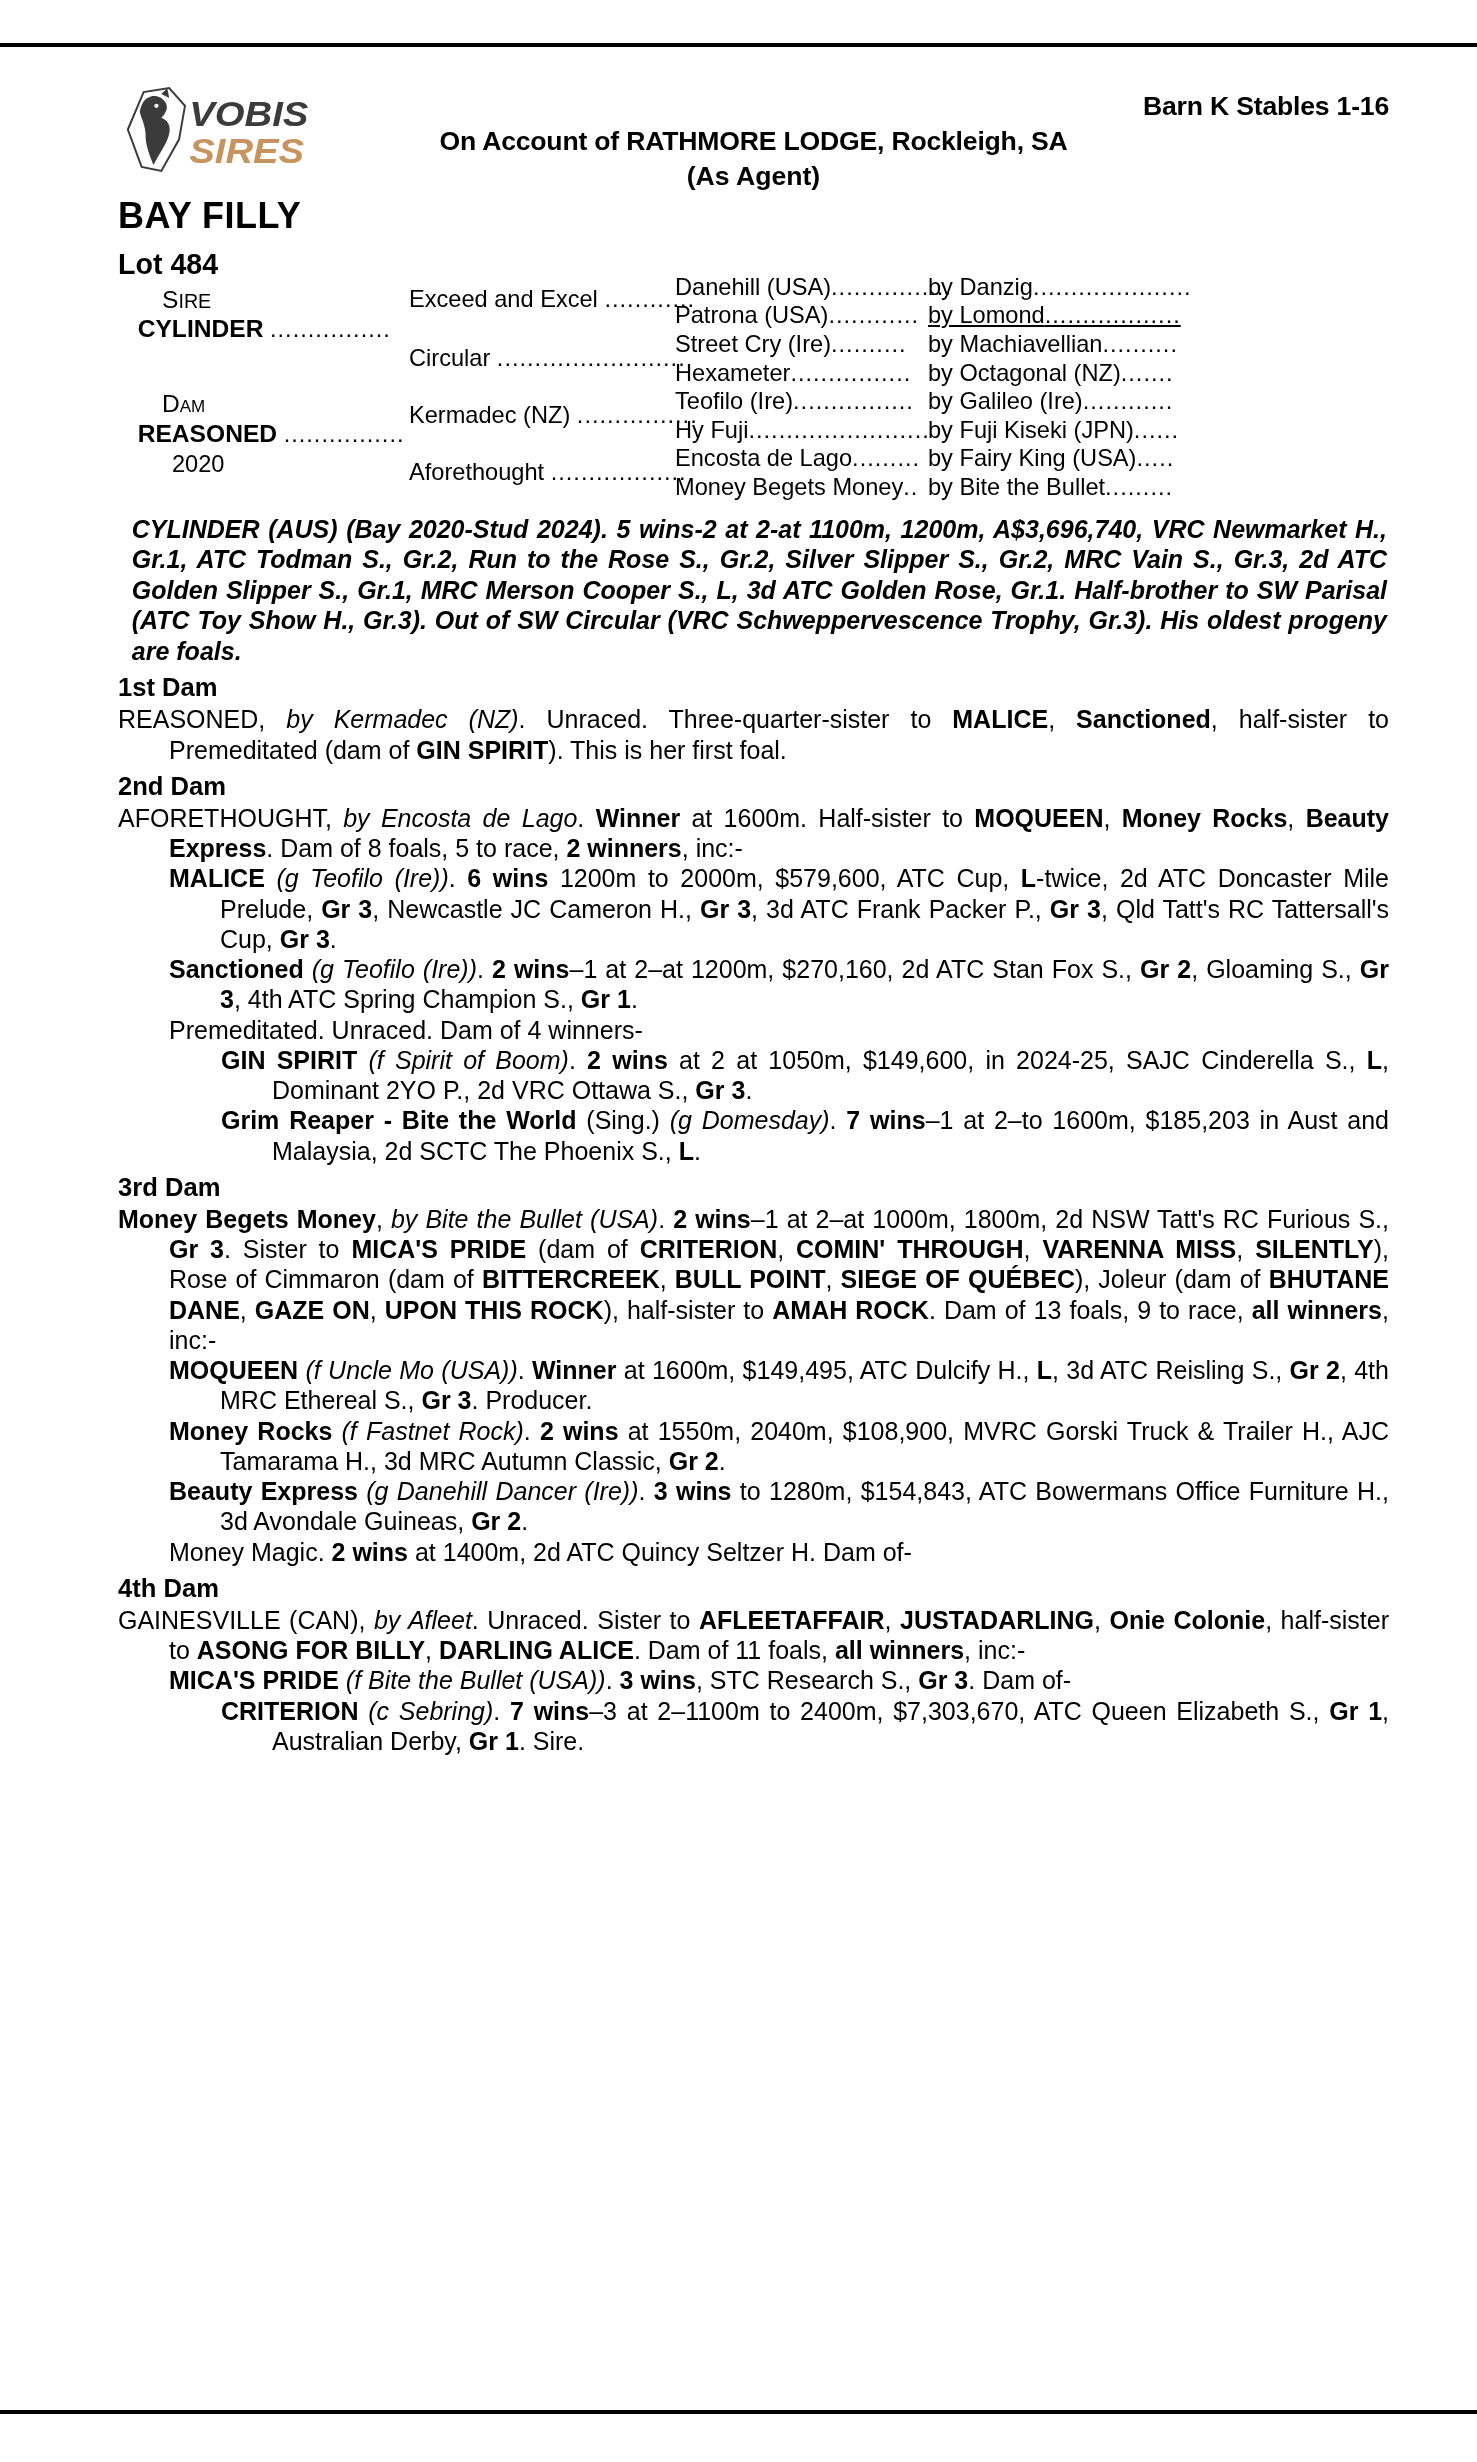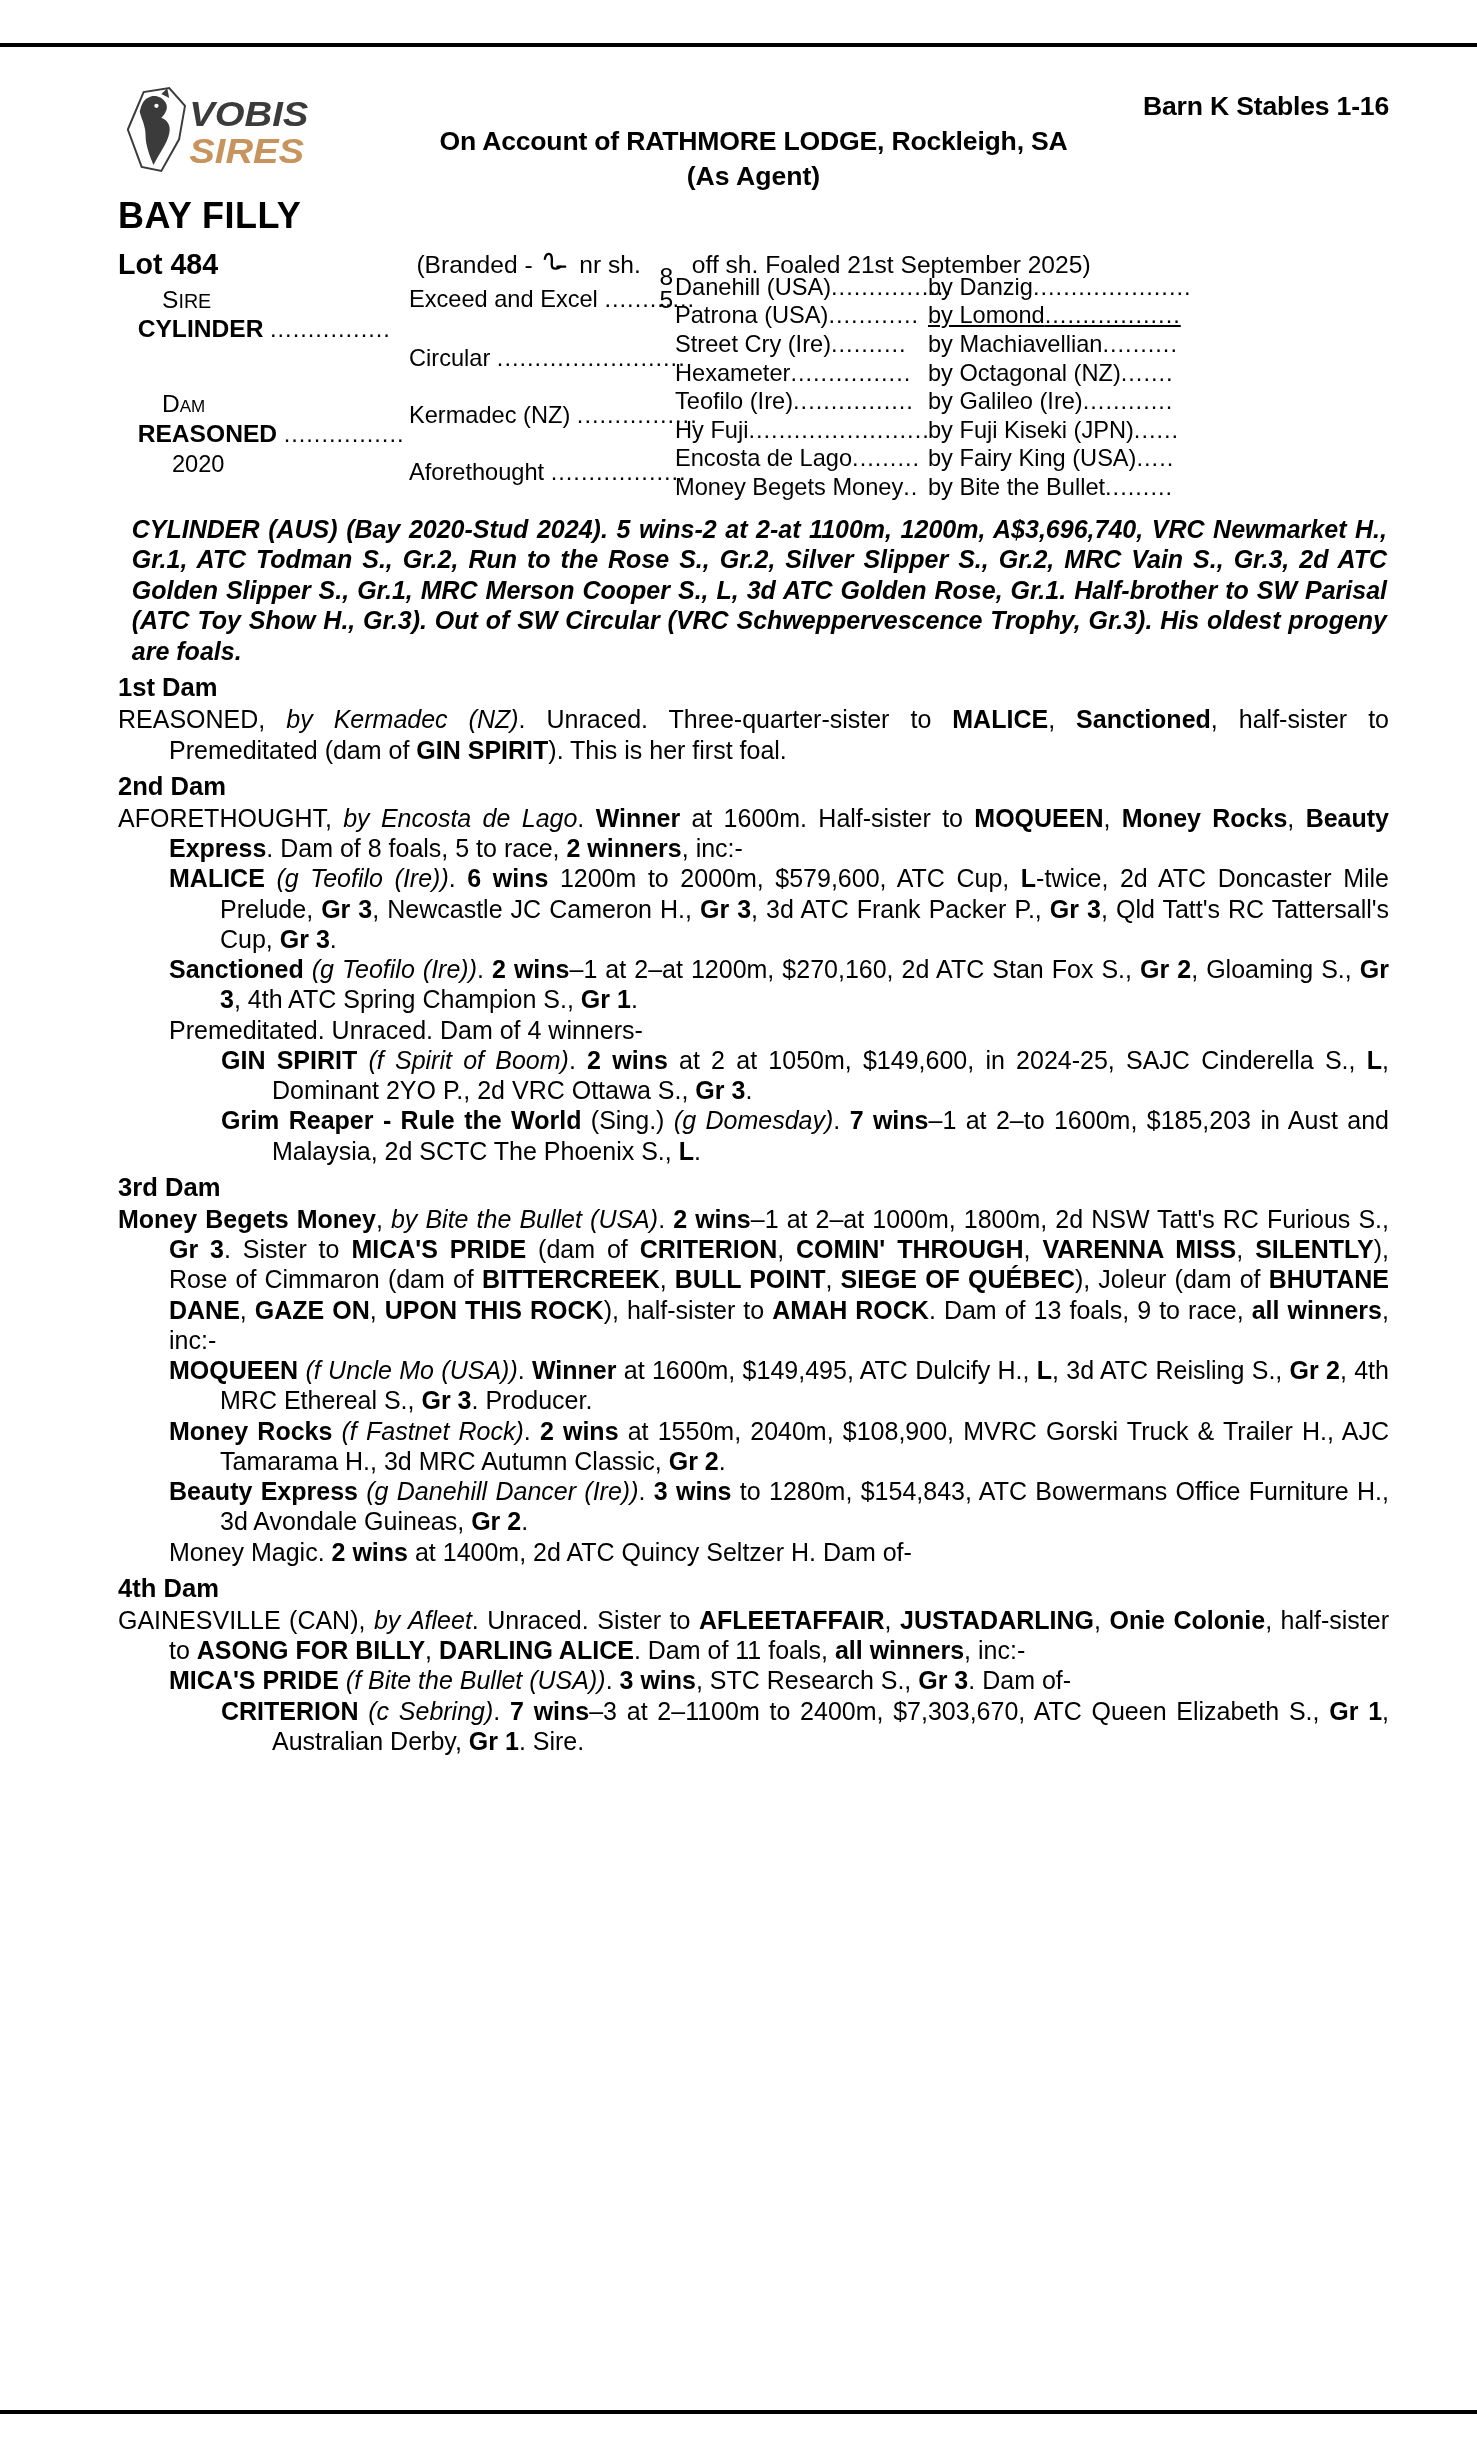--- a/index.html
+++ b/index.html
@@ -228,36 +228,20 @@
       <div class="barn-line">Barn K Stables 1-16</div>
 
       <div class="account-line">On Account of RATHMORE LODGE, Rockleigh, SA</div>
 
       <div class="agent-line">(As Agent)</div>
 
       <div class="lot-line">Lot 484</div>
 
       <div class="title-line">BAY FILLY</div>
 
-      <div class="branded-line">
-        <span>(Branded</span>
-        <span>-</span>
-        <span class="brand-mark">
-          <svg width="33" height="25.6" viewBox="0 0 34 26" xmlns="http://www.w3.org/2000/svg">
-            <path d="M6 10 C7 4 12 3 13 8 C14 13 12 17 14 19 C16 21 20 20 22 18" fill="none" stroke="#000000" stroke-width="2.4" stroke-linecap="round"></path>
-            <path d="M19 18 L27 18" fill="none" stroke="#000000" stroke-width="2.4" stroke-linecap="round"></path>
-          </svg>
-        </span>
-        <span>nr sh.</span>
-        <span class="frac">
-          <span>8</span>
-          <span>5</span>
-        </span>
-        <span>off sh. Foaled 21st September 2025)</span>
-      </div>
     </div>
 
     <div class="ped">
 
       <div class="sire-head lbl">
         <span style="font-size:24.6px;">S</span><span style="font-size:19.7px;">IRE</span>
       </div>
       <div class="sire-name">
         <span class="nm">CYLINDER</span>
         <span class="dots">................</span>
@@ -353,21 +337,21 @@
           <div class="dam-heading">1st Dam</div>
           <p class="para hang">REASONED, <i>by Kermadec (NZ)</i>. Unraced. Three-quarter-sister to <b>MALICE</b>, <b>Sanctioned</b>, half-sister to Premeditated (dam of <b>GIN SPIRIT</b>). This is her first foal.</p>
         </div>
         <div class="dam-section">
           <div class="dam-heading">2nd Dam</div>
           <p class="para hang">AFORETHOUGHT, <i>by Encosta de Lago</i>. <b>Winner</b> at 1600m. Half-sister to <b>MOQUEEN</b>, <b>Money Rocks</b>, <b>Beauty Express</b>. Dam of 8 foals, 5 to race, <b>2 winners</b>, inc:-</p>
           <p class="para lvl1"><b>MALICE</b> <i>(g Teofilo (Ire))</i>. <b>6 wins</b> 1200m to 2000m, $579,600, ATC Cup, <b>L</b>-twice, 2d ATC Doncaster Mile Prelude, <b>Gr 3</b>, Newcastle JC Cameron H., <b>Gr 3</b>, 3d ATC Frank Packer P., <b>Gr 3</b>, Qld Tatt's RC Tattersall's Cup, <b>Gr 3</b>.</p>
           <p class="para lvl1"><b>Sanctioned</b> <i>(g Teofilo (Ire))</i>. <b>2 wins</b>–1 at 2–at 1200m, $270,160, 2d ATC Stan Fox S., <b>Gr 2</b>, Gloaming S., <b>Gr 3</b>, 4th ATC Spring Champion S., <b>Gr 1</b>.</p>
           <p class="para lvl1">Premeditated. Unraced. Dam of 4 winners-</p>
           <p class="para lvl2"><b>GIN SPIRIT</b> <i>(f Spirit of Boom)</i>. <b>2 wins</b> at 2 at 1050m, $149,600, in 2024-25, SAJC Cinderella S., <b>L</b>, Dominant 2YO P., 2d VRC Ottawa S., <b>Gr 3</b>.</p>
-          <p class="para lvl2"><b>Grim Reaper - Rule the World</b> (Sing.) <i>(g Domesday)</i>. <b>7 wins</b>–1 at 2–to 1600m, $185,203 in Aust and Malaysia, 2d SCTC The Phoenix S., <b>L</b>.</p>
+          <p class="para lvl2"><b>Grim Reaper - Bite the World</b> (Sing.) <i>(g Domesday)</i>. <b>7 wins</b>–1 at 2–to 1600m, $185,203 in Aust and Malaysia, 2d SCTC The Phoenix S., <b>L</b>.</p>
         </div>
         <div class="dam-section">
           <div class="dam-heading">3rd Dam</div>
           <p class="para hang"><b>Money Begets Money</b>, <i>by Bite the Bullet (USA)</i>. <b>2 wins</b>–1 at 2–at 1000m, 1800m, 2d NSW Tatt's RC Furious S., <b>Gr 3</b>. Sister to <b>MICA'S PRIDE</b> (dam of <b>CRITERION</b>, <b>COMIN' THROUGH</b>, <b>VARENNA MISS</b>, <b>SILENTLY</b>), Rose of Cimmaron (dam of <b>BITTERCREEK</b>, <b>BULL POINT</b>, <b>SIEGE OF QUÉBEC</b>), Joleur (dam of <b>BHUTANE DANE</b>, <b>GAZE ON</b>, <b>UPON THIS ROCK</b>), half-sister to <b>AMAH ROCK</b>. Dam of 13 foals, 9 to race, <b>all winners</b>, inc:-</p>
           <p class="para lvl1"><b>MOQUEEN</b> <i>(f Uncle Mo (USA))</i>. <b>Winner</b> at 1600m, $149,495, ATC Dulcify H., <b>L</b>, 3d ATC Reisling S., <b>Gr 2</b>, 4th MRC Ethereal S., <b>Gr 3</b>. Producer.</p>
           <p class="para lvl1"><b>Money Rocks</b> <i>(f Fastnet Rock)</i>. <b>2 wins</b> at 1550m, 2040m, $108,900, MVRC Gorski Truck &amp; Trailer H., AJC Tamarama H., 3d MRC Autumn Classic, <b>Gr 2</b>.</p>
           <p class="para lvl1"><b>Beauty Express</b> <i>(g Danehill Dancer (Ire))</i>. <b>3 wins</b> to 1280m, $154,843, ATC Bowermans Office Furniture H., 3d Avondale Guineas, <b>Gr 2</b>.</p>
           <p class="para lvl1">Money Magic. <b>2 wins</b> at 1400m, 2d ATC Quincy Seltzer H. Dam of-</p>
         </div>
         <div class="dam-section">

